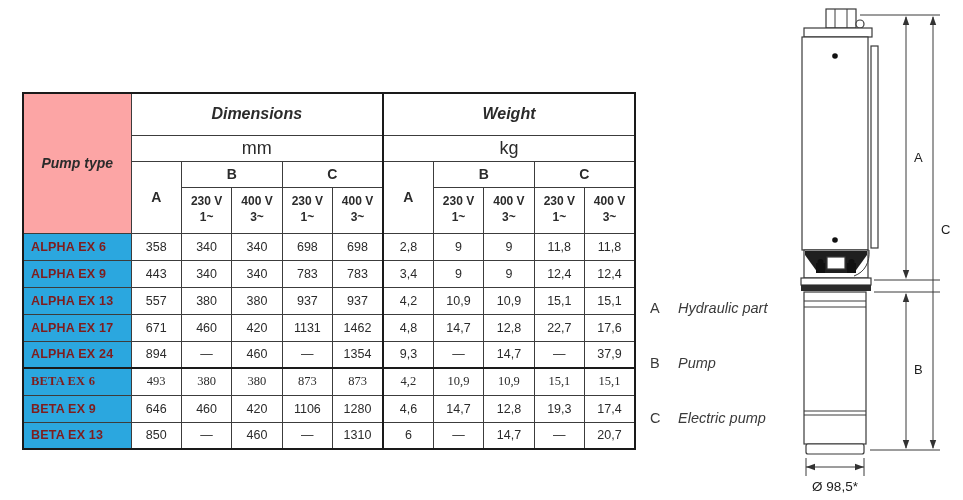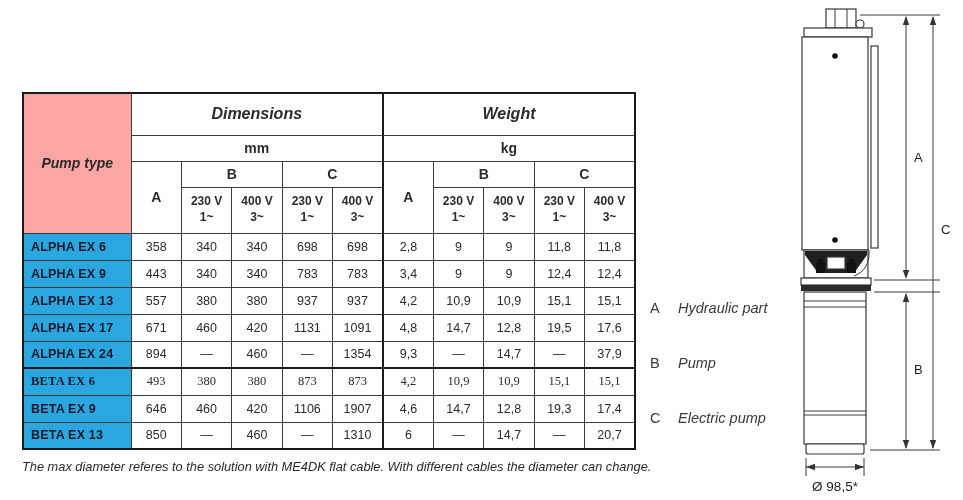--- a/index.html
+++ b/index.html
@@ -18,28 +18,28 @@
     padding:0;color:#2b2b2b;overflow:hidden;
   }
   col.c-name{width:108px;}
   tr.h1{height:42px;} tr.h2{height:26px;} tr.h3{height:26px;} tr.h4{height:46px;padding-left:6px;}
   tbody tr{height:27px;}
   th.corner{
     background:#fca5a5;color:#ffffff;font-style:italic;font-weight:bold;
     font-size:14px;border:1px solid #5e5e5e;
   }
   th.gtitle{font-style:italic;font-weight:bold;font-size:16px;}
-  th.unit{font-weight:bold;font-size:14px;}
+  th.unit{font-weight:normal;font-size:18px;}
   th.letter{font-weight:bold;font-size:14px;}
   th.volt{font-weight:bold;font-size:12px;line-height:1.3;}
   th.volt span{display:block;}
   .divl{border-left:2px solid #1a1a1a !important;}
   tbody td{font-size:12.5px;color:#3f3f3f;border-top:1px solid #a9cfe2;}
   tbody td.name{
-    background:#2ba7df;color:#0f172a;font-weight:bold;text-align:left;
+    background:#2ba7df;color:#7f1d1d;font-weight:bold;text-align:left;
     padding-left:7px;font-size:12.5px;letter-spacing:.2px;
     border-top:1px solid #bfe2f2;
   }
   tbody tr:first-child td{border-top:1px solid #3c3c3c;}
   tbody tr.sep td{border-top:2px solid #1a1a1a;font-family:Liberation Serif, serif;}
   
   .footnote{
     position:absolute;left:22px;top:459px;font-style:italic;
     font-size:12.8px;color:#2a2a2a;white-space:nowrap;
   }
@@ -167,25 +167,25 @@
           <td>10,9</td>
           <td>15,1</td>
           <td>15,1</td>
         </tr>
         <tr>
           <td class="name">ALPHA EX 17</td>
           <td>671</td>
           <td>460</td>
           <td>420</td>
           <td>1131</td>
-          <td>1091</td>
+          <td>1462</td>
           <td class="divl">4,8</td>
           <td>14,7</td>
           <td>12,8</td>
-          <td>19,5</td>
+          <td>22,7</td>
           <td>17,6</td>
         </tr>
         <tr>
           <td class="name">ALPHA EX 24</td>
           <td>894</td>
           <td>—</td>
           <td>460</td>
           <td>—</td>
           <td>1354</td>
           <td class="divl">9,3</td>
@@ -206,21 +206,21 @@
           <td>10,9</td>
           <td>15,1</td>
           <td>15,1</td>
         </tr>
         <tr>
           <td class="name">BETA EX 9</td>
           <td>646</td>
           <td>460</td>
           <td>420</td>
           <td>1106</td>
-          <td>1907</td>
+          <td>1280</td>
           <td class="divl">4,6</td>
           <td>14,7</td>
           <td>12,8</td>
           <td>19,3</td>
           <td>17,4</td>
         </tr>
         <tr>
           <td class="name">BETA EX 13</td>
           <td>850</td>
           <td>—</td>
@@ -230,21 +230,20 @@
           <td class="divl">6</td>
           <td>—</td>
           <td>14,7</td>
           <td>—</td>
           <td>20,7</td>
         </tr>
       </tbody>
     </table>
   </div>
 
-  <div class="footnote">The max diameter referes to the solution with ME4DK flat cable. With different cables the diameter can change.</div>
 
   <div class="legend-item" style="top:300px">
     <span class="legend-key">A</span>
     <span class="legend-label">Hydraulic part</span>
   </div>
   <div class="legend-item" style="top:355px">
     <span class="legend-key">B</span>
     <span class="legend-label">Pump</span>
   </div>
   <div class="legend-item" style="top:410px">

